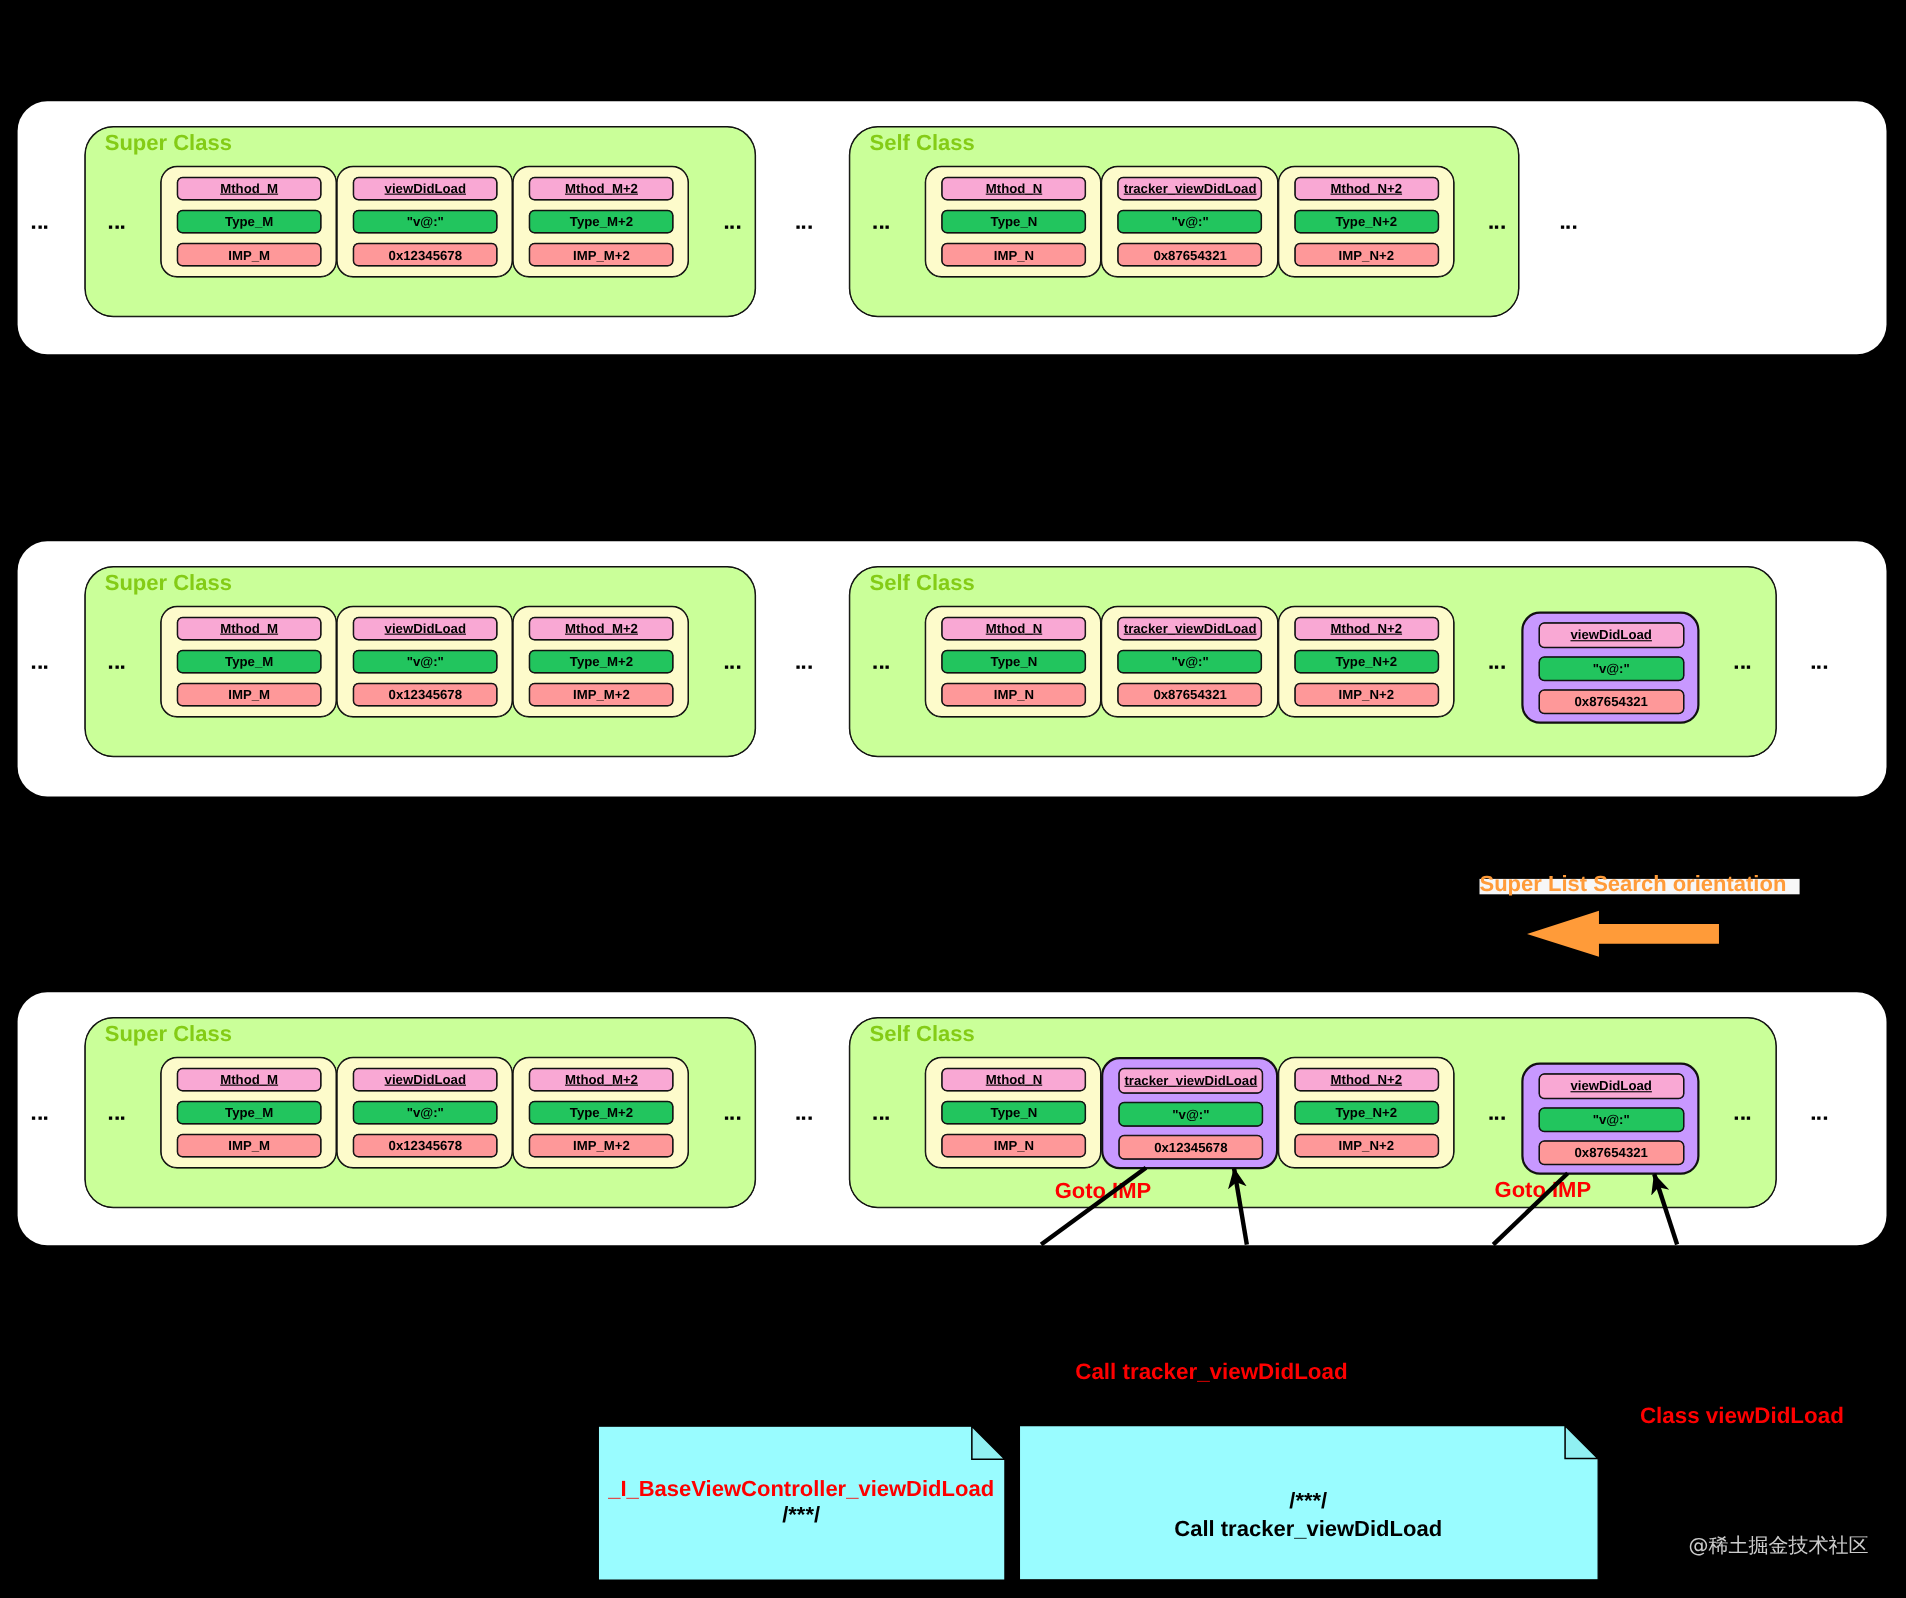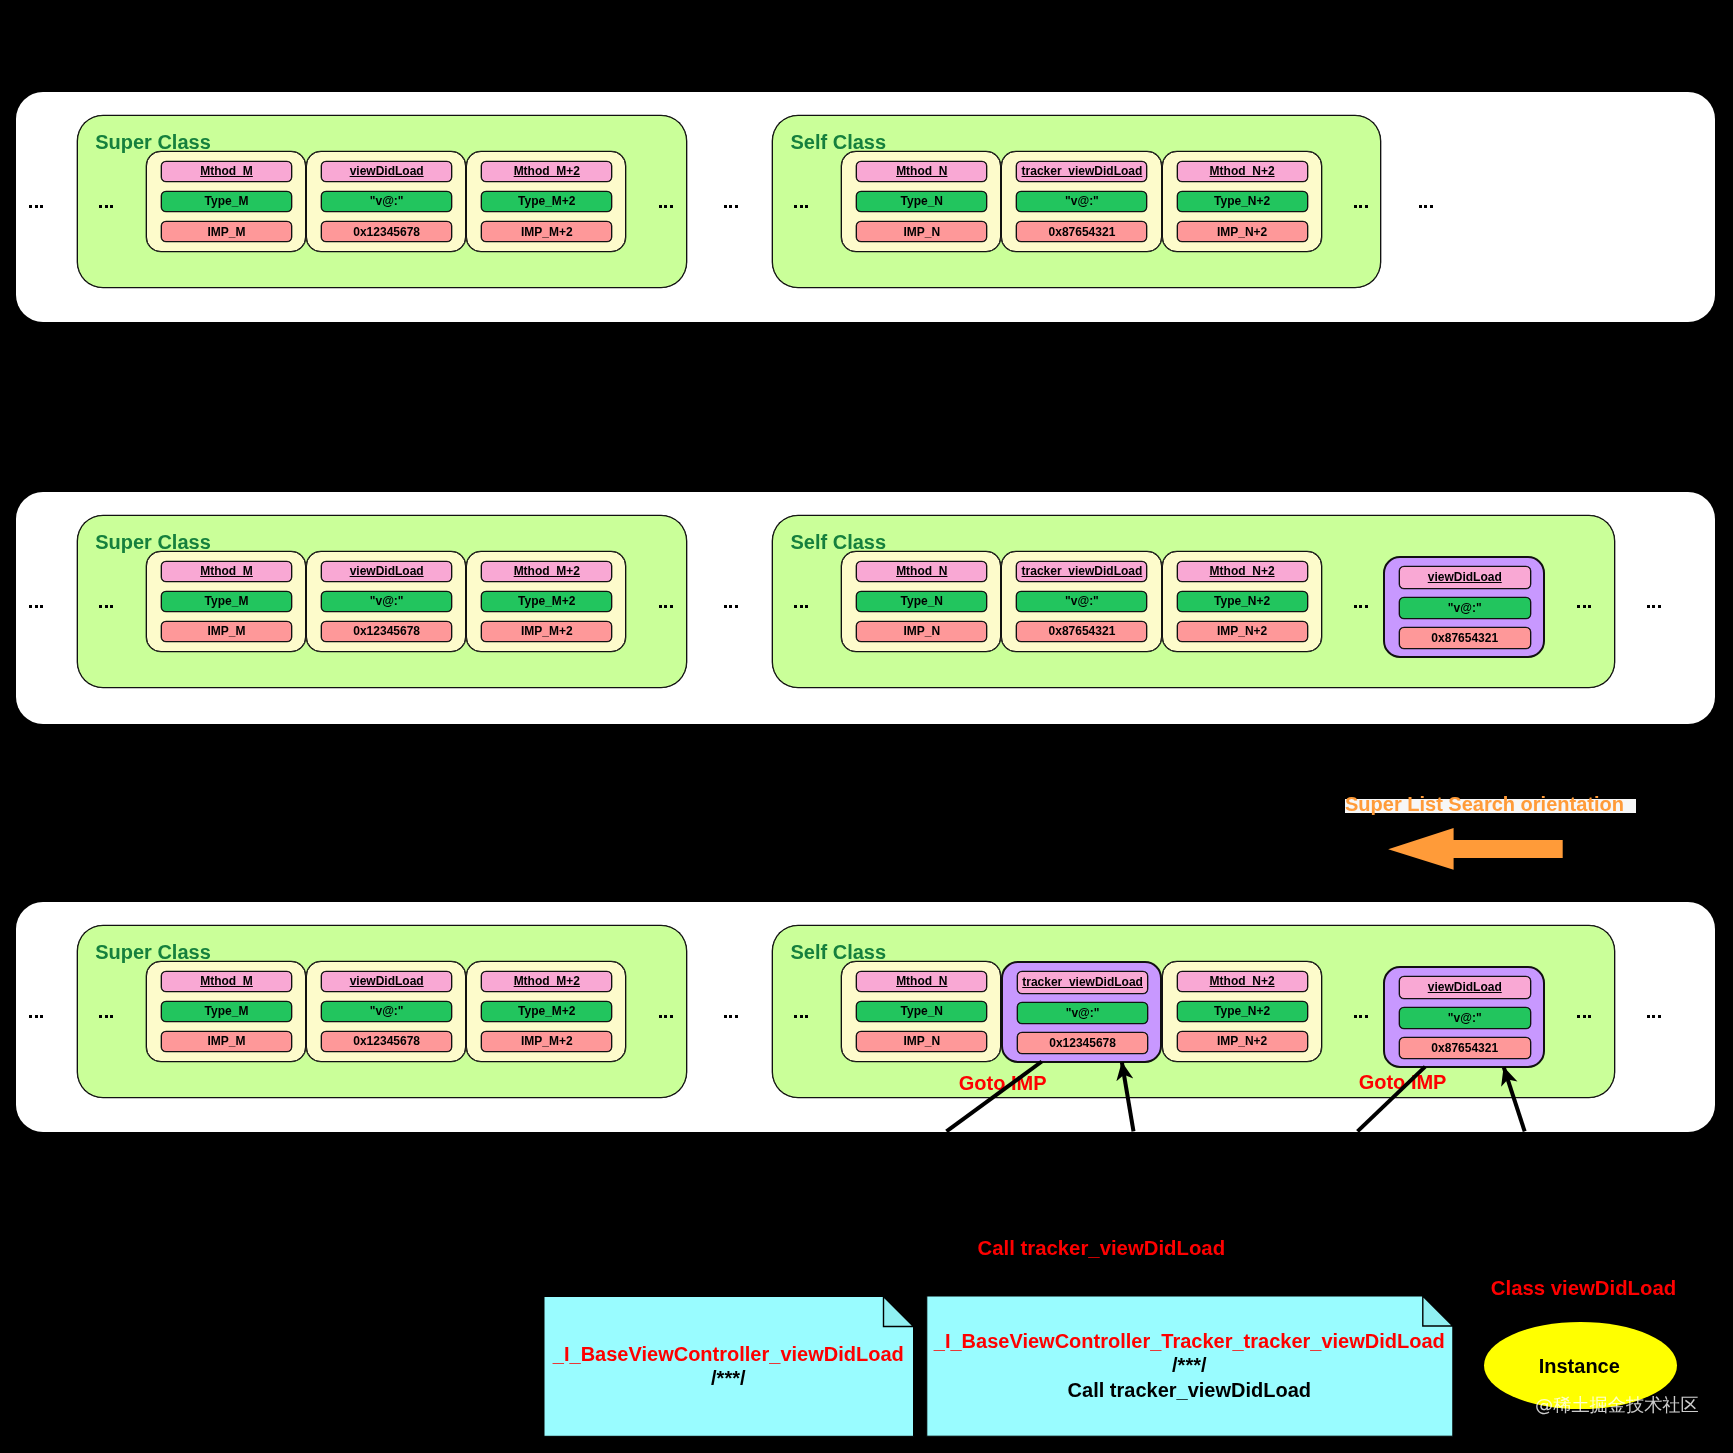--- a/index.html
+++ b/index.html
@@ -5,22 +5,22 @@
   html,body{margin:0;padding:0;background:#000;}
   body{width:1733px;height:1453px;position:relative;overflow:hidden;
        font-family:"Liberation Sans", sans-serif;-webkit-font-smoothing:antialiased;}
   .stage{position:absolute;left:0;top:0;width:1733px;height:1453px;background:#000;}
 
   .panel{position:absolute;background:#ffffff;border-radius:27px;overflow:hidden;}
 
   .classbox{position:absolute;background:#caff99;border:1px solid #111;
             box-shadow:0 0 0 0.35px #111;
             border-radius:26px;box-sizing:border-box;}
-  .classlabel{position:absolute;color:#15803d;font-weight:bold;font-size:20px;
-              line-height:20px;white-space:nowrap;margin-top:12px;}
+  .classlabel{position:absolute;color:#84cc16;font-weight:bold;font-size:20px;
+              line-height:20px;white-space:nowrap;}
 
   .mgroup{position:absolute;background:#fdfbcb;border:1px solid #111;
           box-shadow:0 0 0 0.35px #111;
           border-radius:15px;box-sizing:border-box;}
   .mgroup.hl{background:#c898ff;border:2.5px solid #111;border-radius:17px;box-shadow:none;}
 
   .cell{position:absolute;border:1px solid #111;box-shadow:0 0 0 0.35px #111;border-radius:5px;box-sizing:border-box;
         font-size:12px;font-weight:bold;color:#000;text-align:center;white-space:nowrap;
         display:flex;align-items:center;justify-content:center;line-height:1;}
   .c-name{background:#f9a8d4;text-decoration:underline;}
@@ -270,26 +270,22 @@
     <svg class="ov" viewBox="0 0 1733 1453" style="pointer-events: none;">
       <path d="M544 1296.5 H883.5 L913.5 1326.5 V1436.3 H544 Z" fill="#99fcff" stroke="#000" stroke-width="1"></path>
       <path d="M883.5 1296.5 V1326.5 H913.5 Z" fill="#90f0f2" stroke="#000" stroke-width="1.4"></path>
     </svg>
     <div class="noteTxt ntitle" style="left: 728.3px; top: 1342.6px; transform: translateX(-50%);">_I_BaseViewController_viewDidLoad</div>
     <div class="noteTxt nbody" style="left: 728.3px; top: 1367.1px; transform: translateX(-50%);">/***/</div>
     <svg class="ov" viewBox="0 0 1733 1453" style="pointer-events: none;">
       <path d="M926.8 1296 H1422.8 L1452.8 1326 V1436.2 H926.8 Z" fill="#99fcff" stroke="#000" stroke-width="1"></path>
       <path d="M1422.8 1296 V1326 H1452.8 Z" fill="#90f0f2" stroke="#000" stroke-width="1.4"></path>
     </svg>
-    <div class="noteTxt ntitle" style="left: 1189.3px; top: 1329.8px; transform: translateX(-50%);">_I_BaseViewController_Tracker_tracker_viewDidLoad</div>
     <div class="noteTxt nbody" style="left: 1189.3px; top: 1354.3px; transform: translateX(-50%);">/***/</div>
     <div class="noteTxt nbody" style="left: 1189.3px; top: 1378.8px; transform: translateX(-50%);">Call tracker_viewDidLoad</div>
-    <div class="ellipse" style="left: 1484.3px; top: 1321.7px; width: 190px; height: 84px; padding-top: 3px; padding-right: 3px;">
-      <span>Instance</span>
-    </div>
     <div class="wm" style="left: 1535px; top: 1392px;">@稀土掘金技术社区</div>
     <svg class="ov" viewBox="0 0 1733 1453" style="pointer-events: none;">
       <defs>
         <marker id="ah" viewBox="0 0 12 12" refX="11.6" refY="6" markerWidth="4.6" markerHeight="4.6" orient="auto-start-reverse" markerUnits="strokeWidth">
           <path d="M0 0.4 L12 6 L0 11.6 L3.3 6 z" fill="#000"></path>
         </marker>
       </defs>
       <line x1="946.46" y1="1131.4" x2="1041.8" y2="1061.5" stroke="#000" stroke-width="4"></line>
       <line x1="1133.50" y1="1131.4" x2="1121.9" y2="1062.3" stroke="#000" stroke-width="4" marker-end="url(#ah)"></line>
       <line x1="1357.50" y1="1131.4" x2="1425.2" y2="1066.6" stroke="#000" stroke-width="4"></line>

